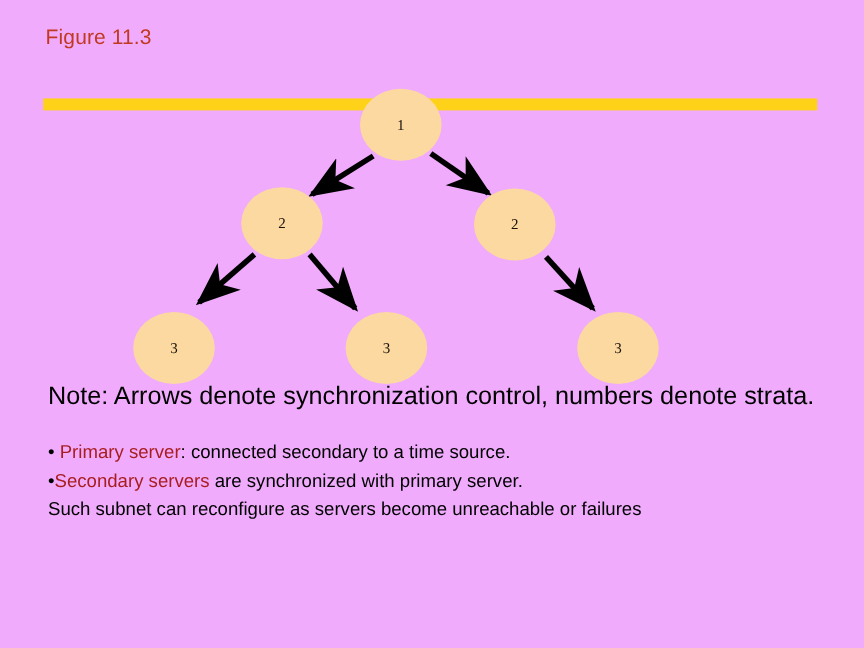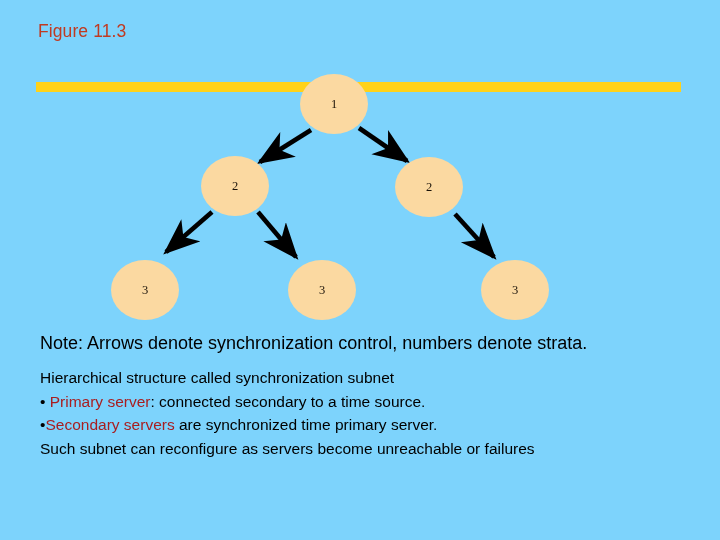--- a/index.html
+++ b/index.html
@@ -10,21 +10,21 @@
     width: 720px;
     height: 540px;
     background: #ffffff;
     font-family: "Liberation Sans", sans-serif;
     overflow: hidden;
   }
   #slide {
     position: relative;
     width: 720px;
     height: 540px;
-    background: #7dd3fc;
+    background: #f0abfc;
   }
 
   
   .title-block {
     position: absolute;
     left: 38px;
     top: 20px;
     width: 660px;
     color: #C03A21;
     font-size: 17.5px;
@@ -71,24 +71,24 @@
     color: #1a1208;
     font-size: 12.5px;
     font-family: "Liberation Serif", serif;
   }
   .node-label { display: block; }
 
   
   .note-line {
     position: absolute;
     left: 40px;
-    top: 332px;
+    top: 320px;
     width: 650px;
     color: #000000;
-    font-size: 18px;
+    font-size: 21px;
     line-height: 22px;
     white-space: nowrap;
   }
 
   
   .body-block {
     position: absolute;
     left: 40px;
     top: 366px;
     width: 660px;
@@ -143,19 +143,18 @@
       <span class="node-label">3</span>
     </div>
     <div class="node" style="left:481px; top:260px;">
       <span class="node-label">3</span>
     </div>
   </div>
 
   <div class="note-line">Note: Arrows denote synchronization control, numbers denote strata.</div>
 
   <div class="body-block">
-    <span class="body-line">Hierarchical structure called synchronization subnet</span>
     <span class="body-line"><span>• </span><span class="hl">Primary server</span><span>: connected secondary to a time source.</span></span>
-    <span class="body-line"><span>•</span><span class="hl">Secondary servers</span><span> are synchronized time primary server.</span></span>
+    <span class="body-line"><span>•</span><span class="hl">Secondary servers</span><span> are synchronized with primary server.</span></span>
     <span class="body-line">Such subnet can reconfigure as servers become unreachable or failures</span>
   </div>
 
 </div>
 
 </body></html>

